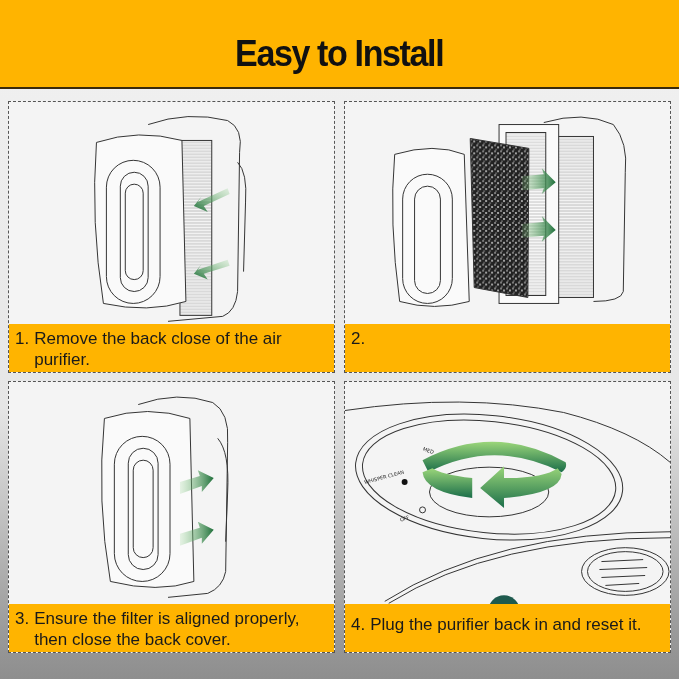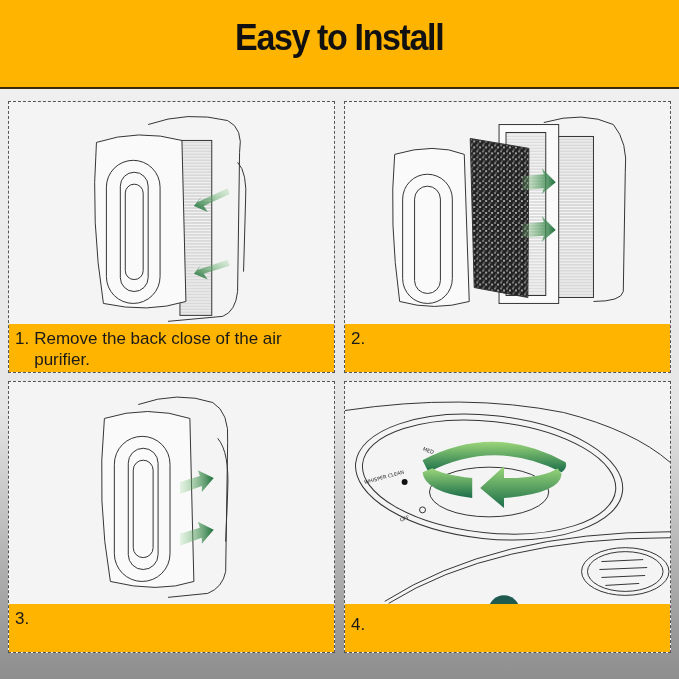--- a/index.html
+++ b/index.html
@@ -6,21 +6,21 @@
   html, body { width: 679px; height: 679px; overflow: hidden; }
   body {
     position: relative;
     font-family: "DejaVu Sans", sans-serif;
     background: linear-gradient(180deg, #f2f2f2 0%, #e6e6e6 60%, #9a9a9a 93%, #8e8e8e 100%);
   }
   .header {
     position: absolute; left: 0; top: 0; width: 679px; height: 89px;
     background: #ffb400;
     border-bottom: 2px solid #3a2a0a;
-    display: flex; align-items: center; justify-content: center;
+    display: flex; align-items: flex-end; justify-content: center;
     padding-bottom: 12px;
   }
   .header h1 {
     font-family: "Liberation Sans", sans-serif;
     font-weight: bold; font-size: 37px; color: #111;
     letter-spacing: -1.5px; transform: scaleX(0.92);
   }
   .panel {
     position: absolute; width: 327px; height: 272px;
     border: 1px dashed #555;
@@ -126,20 +126,21 @@
       <rect x="120" y="66" width="30" height="122" rx="15"></rect>
       <rect x="125" y="78" width="20" height="98" rx="10"></rect>
     </g>
     <g>
       <path d="M172 100 L192 94 L190 88 L206 96 L194 110 L194 104 L172 112 Z" fill="url(#g2)"></path>
       <path d="M172 152 L192 146 L190 140 L206 148 L194 162 L194 156 L172 164 Z" fill="url(#g2)"></path>
     </g>
   </svg>
   <div class="caption">
     <span class="num">3.</span>
+    <span class="txt">Ensure the filter is aligned properly, then close the back cover.</span>
   </div>
 </div>
 
 <div class="panel p4">
   <svg class="illus" viewBox="0 0 327 222">
     <defs>
       <linearGradient id="g3" x1="0" y1="0" x2="0" y2="1">
         <stop offset="0" stop-color="#9bd67a"></stop>
         <stop offset="1" stop-color="#1b6e4a"></stop>
       </linearGradient>
@@ -165,14 +166,15 @@
     <text x="78" y="68" font-size="5" font-family="DejaVu Sans, sans-serif" fill="#222" transform="rotate(20 78 68)">MED</text>
     <g>
       <path d="M78 78 Q150 40 222 80 Q224 86 218 90 Q150 56 84 90 Z" fill="url(#g3)"></path>
       <path d="M78 90 Q80 110 128 116 L128 96 Q96 92 88 86 Z" fill="url(#g3)"></path>
       <path d="M218 92 Q216 112 160 116 L160 126 L136 106 L160 84 L160 96 Q200 96 214 86 Z" fill="url(#g3)"></path>
     </g>
     <circle cx="160" cy="230" r="16" fill="#1e5a4e"></circle>
   </svg>
   <div class="caption">
     <span class="num">4.</span>
+    <span class="txt">Plug the purifier back in and reset it.</span>
   </div>
 </div>
 
 </body></html>

